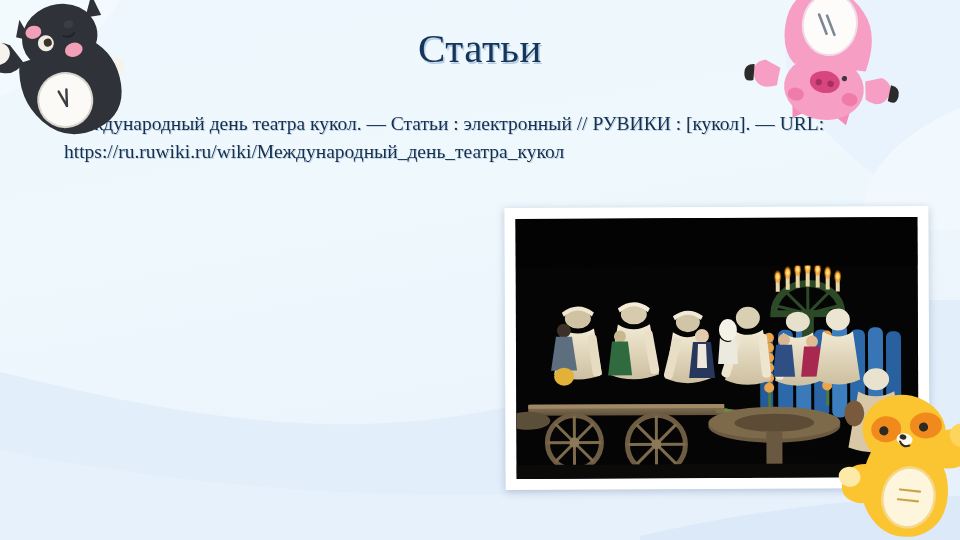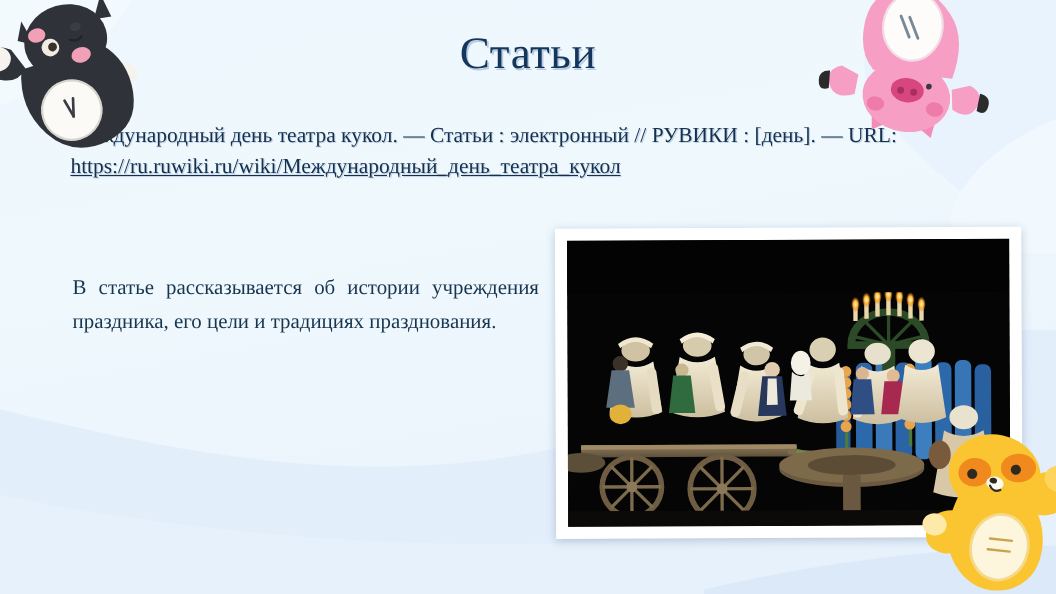--- a/index.html
+++ b/index.html
@@ -49,21 +49,20 @@
     position: absolute;
     left: 64px;
     top: 110px;
     width: 800px;
     font-size: 19.5px;
     line-height: 1.42;
     color: #15304e;
     text-shadow: 1px 1px 0 rgba(150,175,205,0.5);
   }
   .citation .url {
-    text-decoration: underline;
     text-underline-offset: 2px;
     text-align: right;
   }
 
   
   .body-text {
     position: absolute;
     left: 66px;
     top: 247px;
     width: 424px;
@@ -129,26 +128,23 @@
 
   <div class="wave" style="left:0;top:0;width:230px;height:230px;">
     <svg width="230" height="230" viewBox="0 0 230 230">
       <path d="M0 0 L120 0 C 96 40, 58 74, 0 96 Z" fill="#f3fafe"></path>
     </svg>
   </div>
 
   <div class="title">Статьи</div>
 
   <div class="citation">
-    <span>Международный день театра кукол. </span><span>— Статьи : электронный // РУВИКИ : </span><span>[день]. — URL: </span><span class="url">https://ru.ruwiki.ru/wiki/Международный_день_театра_кукол</span>
-  </div>
-
-  <div class="body-text">
-    <span>В статье рассказывается об истории учреждения праздника, его цели и традициях празднования.</span>
-  </div>
+    <span>Международный день театра кукол. </span><span>— Статьи : электронный // РУВИКИ : </span><span>[кукол]. — URL: </span><span class="url">https://ru.ruwiki.ru/wiki/Международный_день_театра_кукол</span>
+  </div>
+
 
   <div class="photo-frame">
     <div class="photo-inner">
       <svg viewBox="0 0 402 260" preserveAspectRatio="none" role="img">
         <defs>
           <linearGradient id="gCostume" x1="0" y1="0" x2="0" y2="1">
             <stop offset="0" stop-color="#f2ead4"></stop>
             <stop offset="1" stop-color="#cdbfa0"></stop>
           </linearGradient>
           <linearGradient id="gWood" x1="0" y1="0" x2="0" y2="1">

